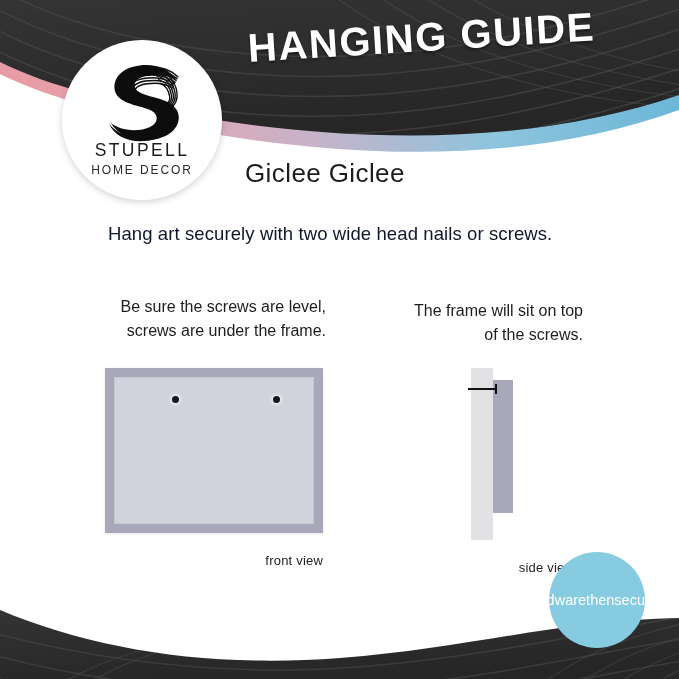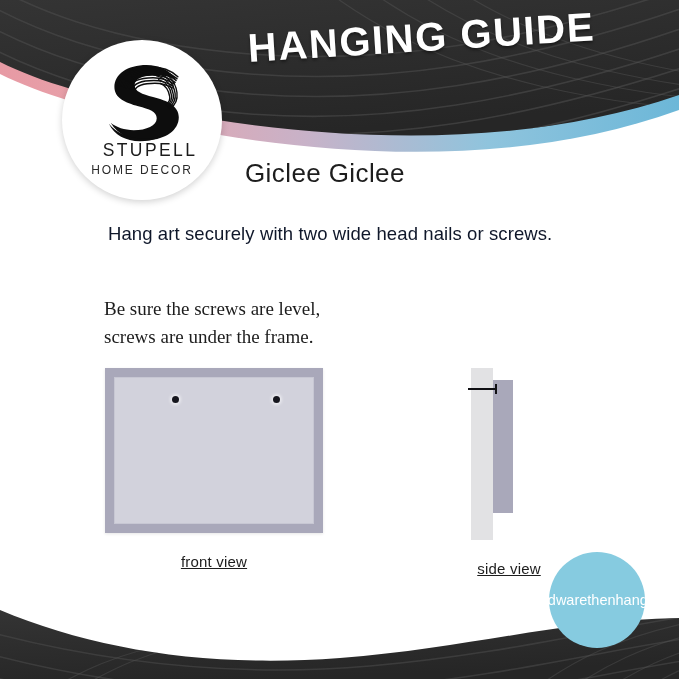--- a/index.html
+++ b/index.html
@@ -41,21 +41,21 @@
   }
   #logo-mark {
     position: absolute;
     left: 34px;
     top: 12px;
     width: 92px;
     height: 92px;
   }
   #logo-wordmark {
     position: absolute;
-    left: 8px;
+    left: 0;
     top: 100px;
     width: 160px;
     text-align: center;
     font-family: "Liberation Sans", sans-serif;
     font-size: 17.5px;
     letter-spacing: 2.4px;
     color: #1b1b1b;
     font-weight: 400;
   }
   #logo-subwordmark {
@@ -107,25 +107,25 @@
     font-family: "Liberation Sans", sans-serif;
     font-size: 18.5px;
     color: #0f172a;
     letter-spacing: 0.1px;
     white-space: nowrap;
   }
 
   
   .caption-block {
     position: absolute;
-    font-family: Liberation Serif, serif;
-    font-size: 19px;
+    font-family: Liberation Sans, sans-serif;
+    font-size: 16px;
     line-height: 1.47;
     color: #1d1d1d;
-    text-align: left;
+    text-align: right;
   }
   #caption-front { left: 104px; top: 295px; width: 222px; }
   #caption-side  { left: 395px; top: 299px; width: 188px; }
 
   
   #front-view-diagram {
     position: absolute;
     left: 105px;
     top: 368px;
     width: 218px;
@@ -192,25 +192,24 @@
     top: 19px;
     width: 2px;
     height: 10px;
     background: #101014;
   }
 
   
   .view-label {
     position: absolute;
     font-family: "Liberation Sans", sans-serif;
-    font-size: 15px;
+    font-size: 13px;
     color: #1d1d1d;
-    text-align: center;
+    text-align: right;
     letter-spacing: 0.2px;
-    text-decoration: underline;
   }
   #label-front-view { left: 105px; top: 553px; width: 218px; }
   #label-side-view  { left: 444px; top: 560px; width: 130px; }
 
   
   #hardware-badge {
     position: absolute;
     left: 549px;
     top: 552px;
     width: 96px;
@@ -330,20 +329,24 @@
 
   <div id="product-subtitle">Giclee Giclee</div>
 
   <div id="intro-line">Hang art securely with two wide head nails or screws.</div>
 
   <div class="caption-block" id="caption-front">
     <div>Be sure the screws are level,</div>
     <div>screws are under the frame.</div>
   </div>
 
+  <div class="caption-block" id="caption-side">
+    <div>The frame will sit on top</div>
+    <div>of the screws.</div>
+  </div>
 
   <div id="front-view-diagram">
     <div id="front-view-mat">
       <div class="screw-dot" id="screw-dot-left"></div>
       <div class="screw-dot" id="screw-dot-right"></div>
     </div>
   </div>
 
   <div id="side-view-diagram">
     <div id="side-view-wall"></div>
@@ -351,16 +354,16 @@
     <div id="side-view-screw-shaft"></div>
     <div id="side-view-screw-head"></div>
   </div>
 
   <div class="view-label" id="label-front-view">front view</div>
   <div class="view-label" id="label-side-view">side view</div>
 
   <div id="hardware-badge">
     <span>hardware</span>
     <span>then</span>
-    <span>hanging</span>
+    <span>securely</span>
   </div>
 
 </div>
 
 </body></html>

